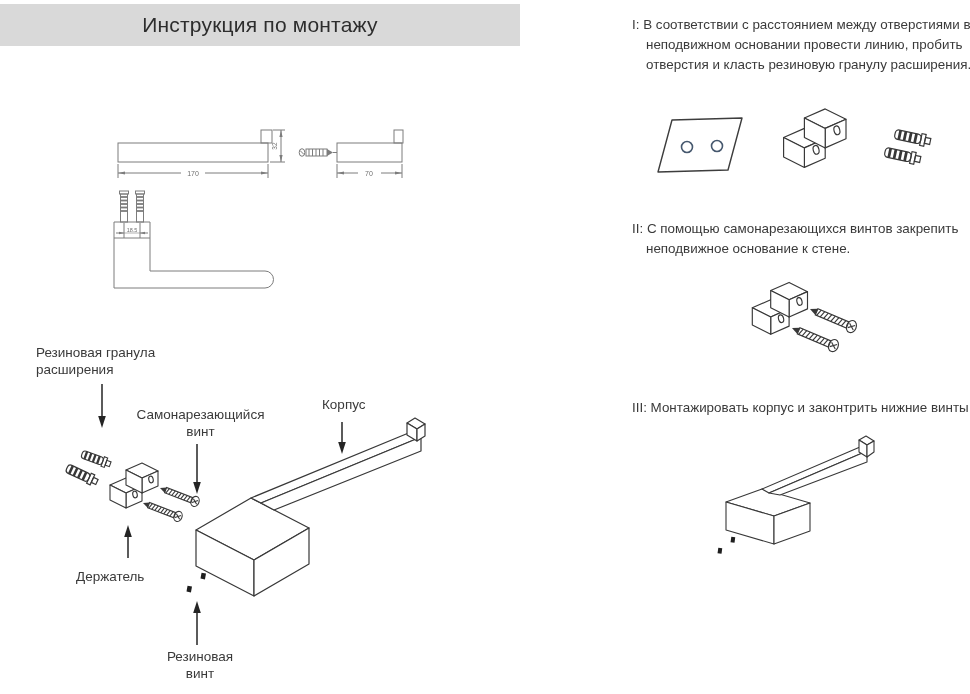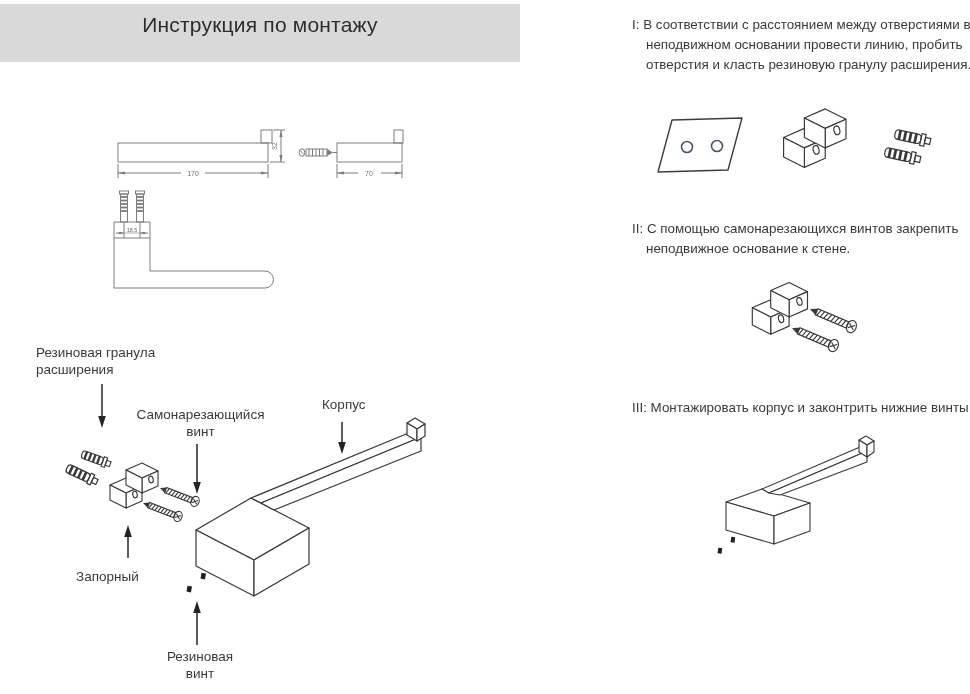--- a/index.html
+++ b/index.html
@@ -1,18 +1,18 @@
 <!DOCTYPE html>
 <html><head>
 <meta charset="utf-8">
 <style>
   html,body{margin:0;padding:0;background:#fff;}
   .page{position:relative;width:970px;height:694px;background:#ffffff;overflow:hidden;
         font-family:"Liberation Sans","DejaVu Sans",sans-serif;color:#3a3a3a;}
-  .header-bar{position:absolute;left:0;top:4px;width:520px;height:58px;background:#d9d9d9;}
+  .header-bar{position:absolute;left:0;top:4px;width:520px;height:42px;background:#d9d9d9;}
   .header-title{width:100%;height:42px;line-height:42px;text-align:center;
         font-size:21px;color:#2d2d2d;letter-spacing:.2px;}
   .subtitle{position:absolute;left:0;top:58px;width:520px;text-align:center;
         font-size:19px;color:#333;}
   .abs{position:absolute;}
   .part-label{position:absolute;font-size:13.5px;line-height:17px;color:#3a3a3a;}
   .center{text-align:center;}
   .step-text{position:absolute;font-size:13.4px;line-height:20px;color:#3a3a3a;
         padding-left:14px;text-indent:-14px;}
   svg{display:block;}
@@ -205,21 +205,21 @@
 
     <g fill="#1e1e1e" stroke="none">
       <rect x="171" y="233" width="4.5" height="6" transform="rotate(10 173 236)"></rect>
       <rect x="157" y="246" width="4.5" height="6" transform="rotate(10 159 249)"></rect>
     </g>
   </svg>
 
   <div class="part-label" style="left:36px;top:344px;width:125px">Резиновая гранула расширения</div>
   <div class="part-label center" style="left:133px;top:406px;width:135px">Самонарезающийся винт</div>
   <div class="part-label" style="left:322px;top:396px">Корпус</div>
-  <div class="part-label" style="left:76px;top:568px">Запорный</div>
+  <div class="part-label" style="left:76px;top:568px">Держатель</div>
   <div class="part-label center" style="left:160px;top:648px;width:80px">Резиновая винт</div>
 
   <div class="step-text" style="left:632px;top:15px;width:334px">I: В соответствии с расстоянием между отверстиями в неподвижном основании провести линию, пробить отверстия и класть резиновую гранулу расширения.</div>
 
   <svg class="abs" style="left:645px;top:103px" width="300" height="105" viewBox="0 0 300 105">
     <g stroke="#3d3d3d" fill="none" stroke-width="1.4" stroke-linejoin="round">
       <polygon points="27,17 97,15 83,67 13,69"></polygon>
       <circle cx="42" cy="44" r="5.5" stroke="#46586e" stroke-width="1.6"></circle>
       <circle cx="72" cy="43" r="5.5" stroke="#46586e" stroke-width="1.6"></circle>
     </g>

